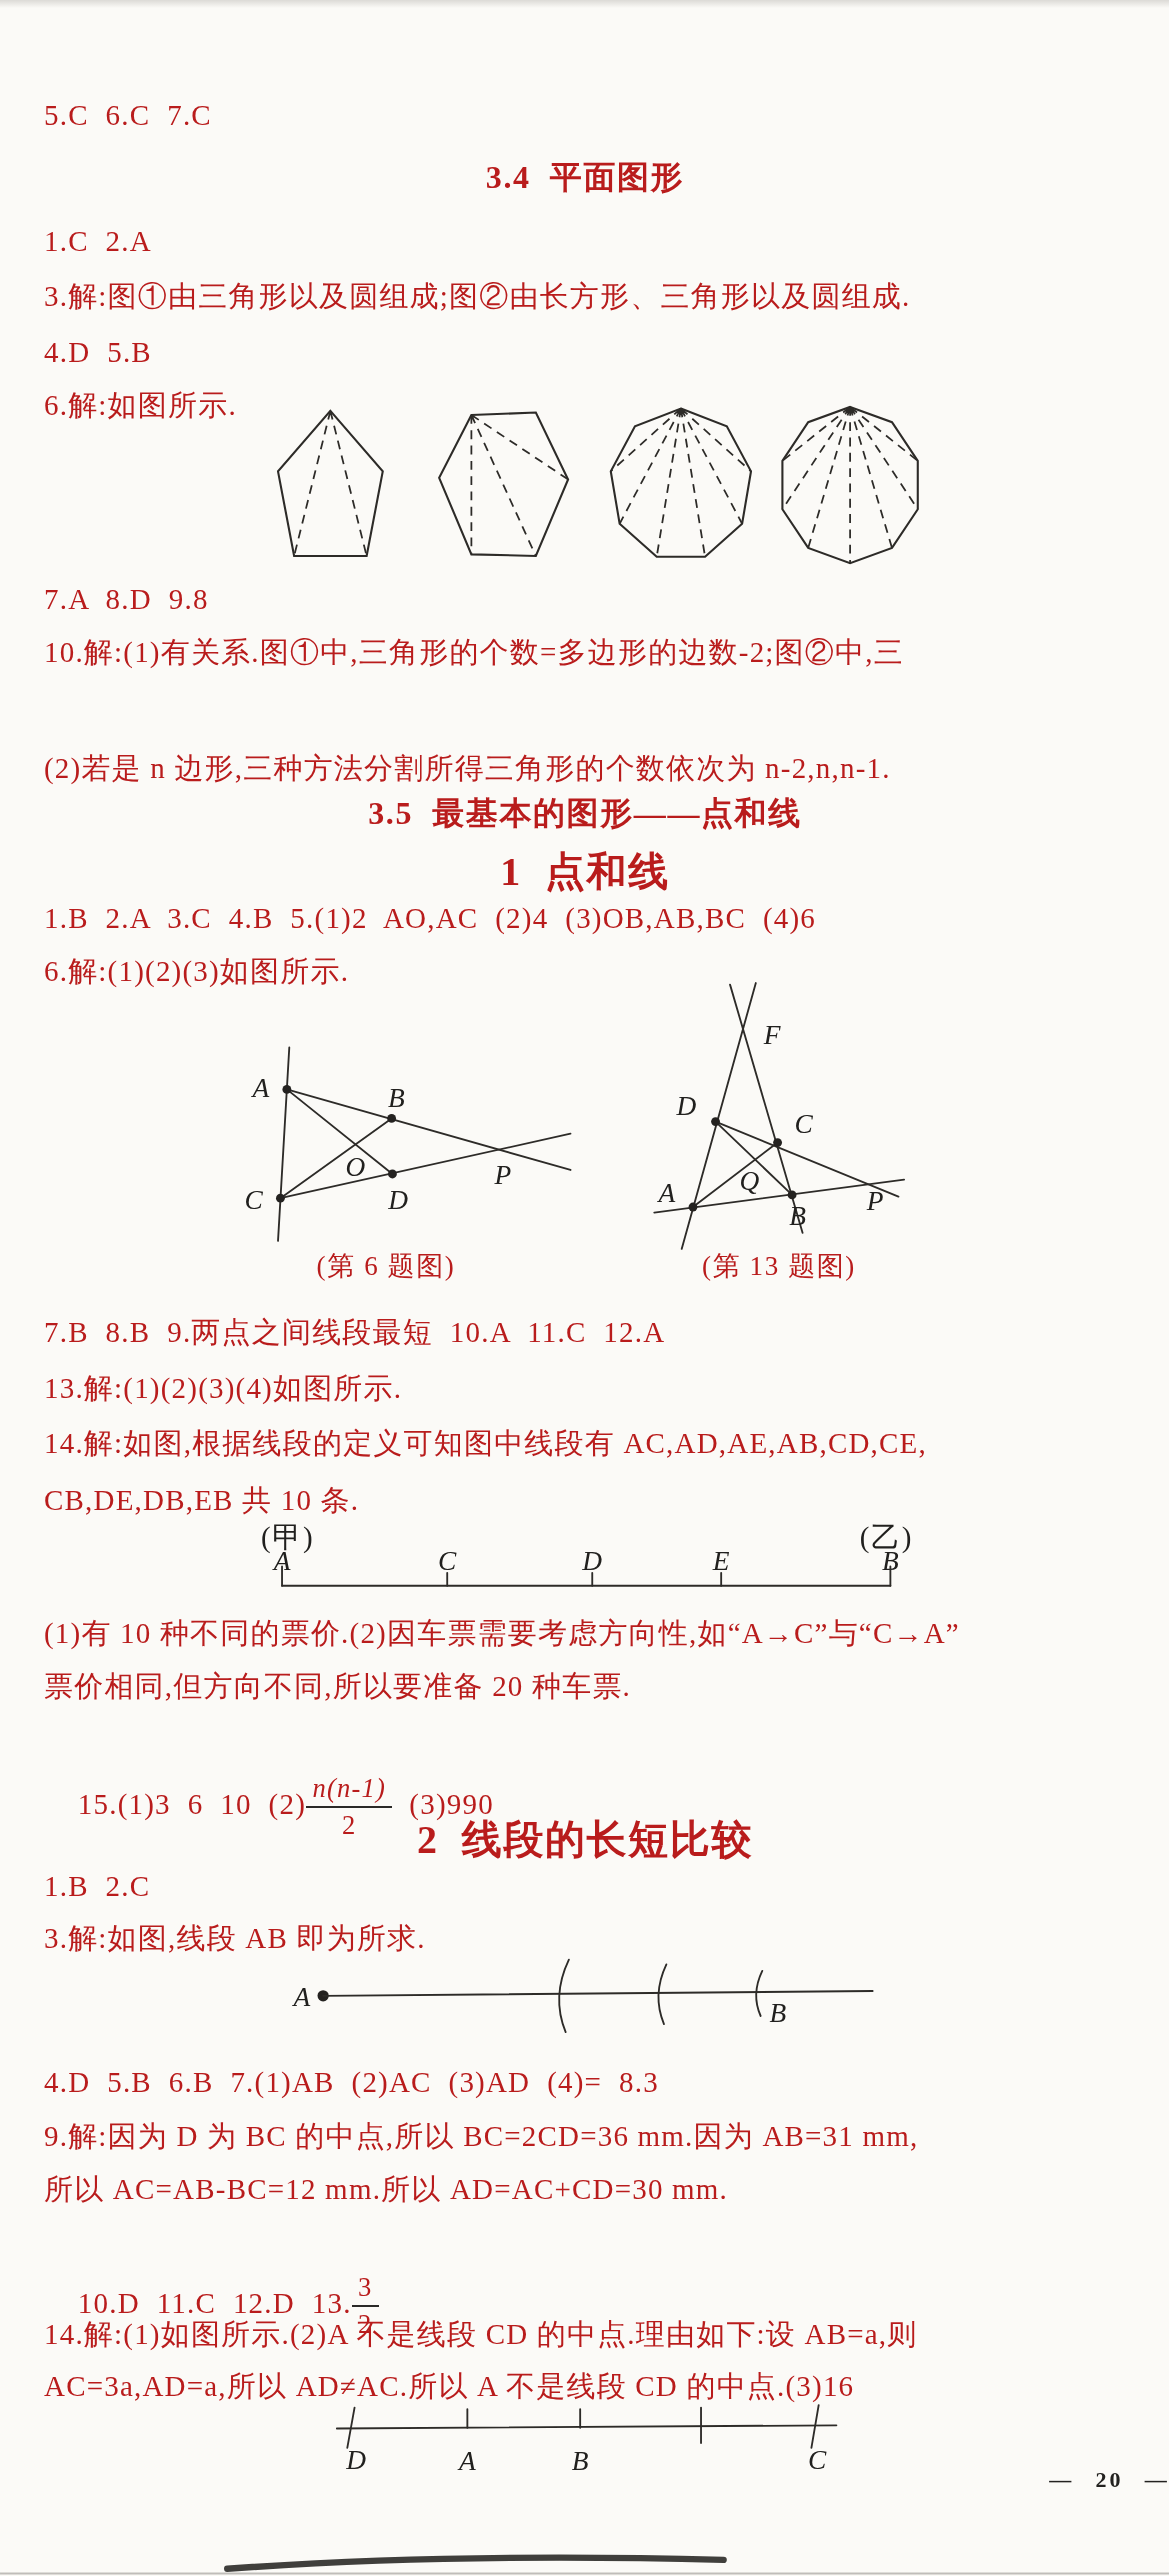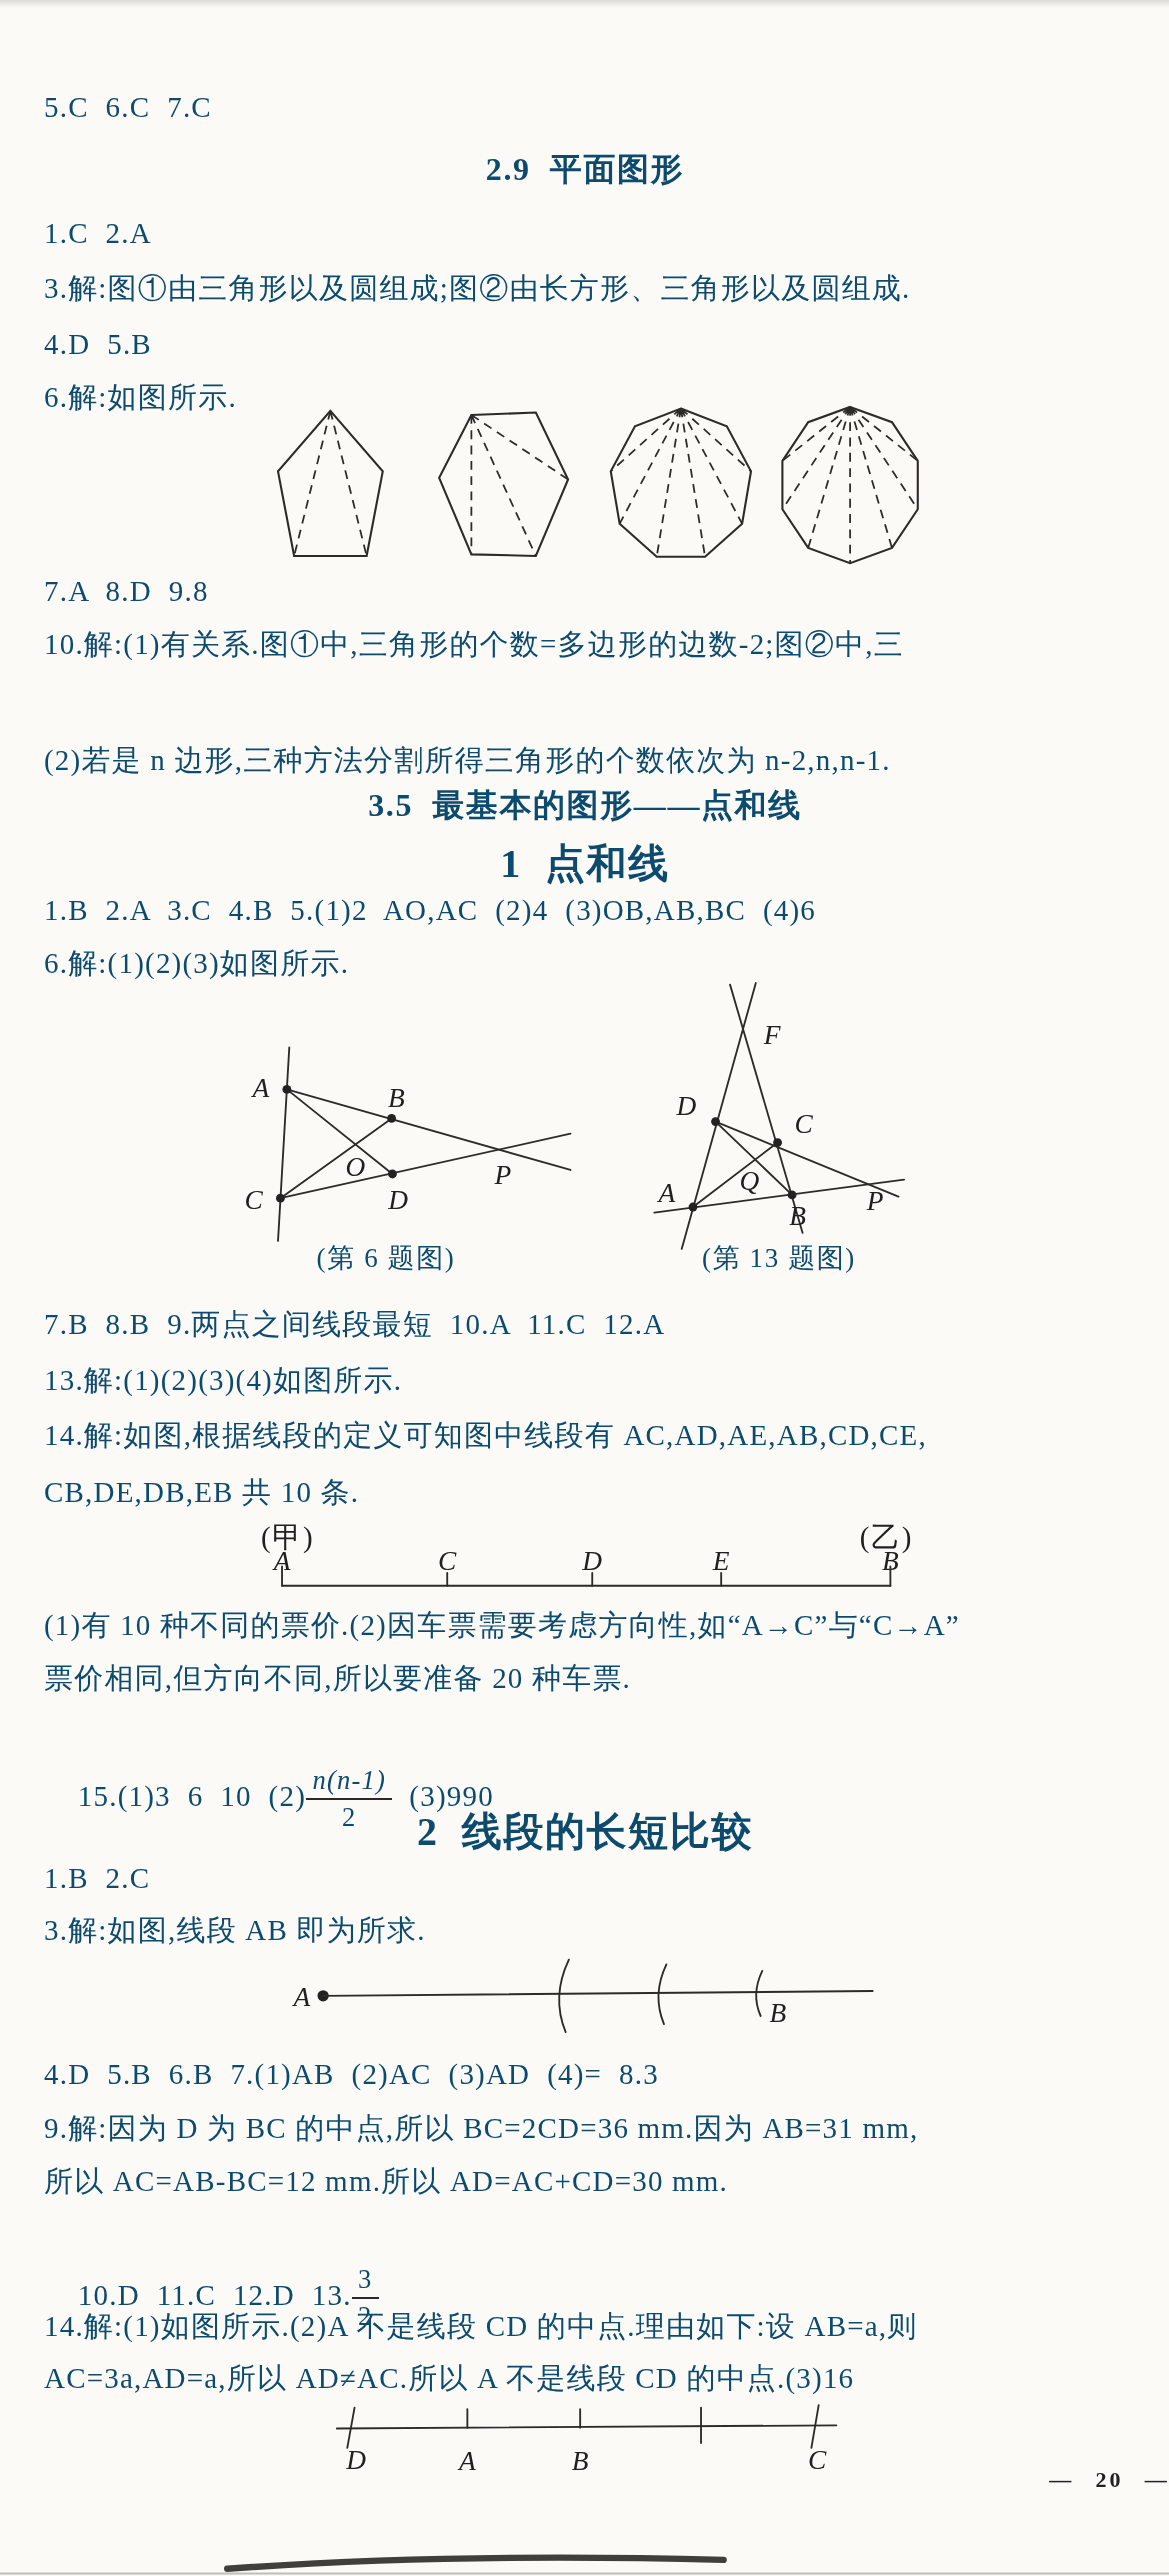--- a/index.html
+++ b/index.html
@@ -11,21 +11,22 @@
     overflow:hidden;
     font-family:"Liberation Serif","DejaVu Serif",serif;
     color:#232220;
   }
   .line{
     position:absolute;
     font-size:29px;
     line-height:1.2;
     letter-spacing:1.2px;
     white-space:pre;
-    color:#0c4a6e;
+    color:#b91c1c;
+    margin-top:8px;
   }
   .center{left:0;width:100%;text-align:center;letter-spacing:1.6px;}
   .h1{font-size:32px;font-weight:bold;}
   .h2{font-size:40px;font-weight:bold;}
   .caption{font-size:27px;letter-spacing:1.6px;transform:translateX(-50%);}
   .frac{
     display:inline-block;text-align:center;vertical-align:middle;
     font-size:26.6px;line-height:1.15;font-style:italic;
   }
   .frac .num{display:block;border-bottom:2px solid #2a2927;padding:0 6.4px 2.4px;}
@@ -137,21 +138,21 @@
     </g>
 
     <g>
       <path d="M282,3188 Q560,3168 898,3177" stroke="#1e1d1b" stroke-width="8" fill="none" stroke-linecap="round" opacity="0.85"></path>
       <line x1="0" y1="3194" x2="1452" y2="3194" stroke="#8f8d88" stroke-width="2.5" opacity="0.55"></line>
     </g>
   </svg>
 
   <div class="line" style="top:90px;left:44px">5.C  6.C  7.C</div>
 
-  <div class="line center h1" style="top:150px">2.9  平面图形</div>
+  <div class="line center h1" style="top:150px">3.4  平面图形</div>
   <div class="line" style="top:216px;left:44px">1.C  2.A</div>
   <div class="line" style="top:271px;left:44px">3.解:图①由三角形以及圆组成;图②由长方形、三角形以及圆组成.</div>
   <div class="line" style="top:327px;left:44px">4.D  5.B</div>
   <div class="line" style="top:380px;left:44px">6.解:如图所示.</div>
   <div class="line" style="top:574px;left:44px">7.A  8.D  9.8</div>
   <div class="line" style="top:627px;left:44px">10.解:(1)有关系.图①中,三角形的个数=多边形的边数-2;图②中,三</div>
   <div class="line" style="top:743px;left:44px">(2)若是 n 边形,三种方法分割所得三角形的个数依次为 n-2,n,n-1.</div>
 
   <div class="line center h1" style="top:786px">3.5  最基本的图形——点和线</div>
   <div class="line center h2" style="top:840px">1  点和线</div>

